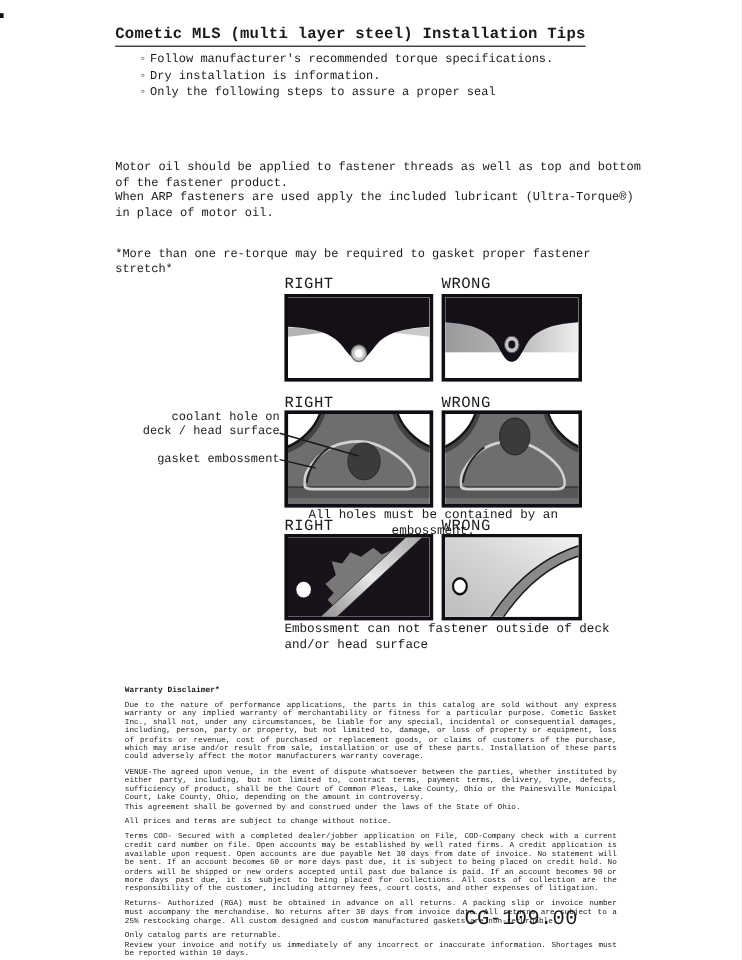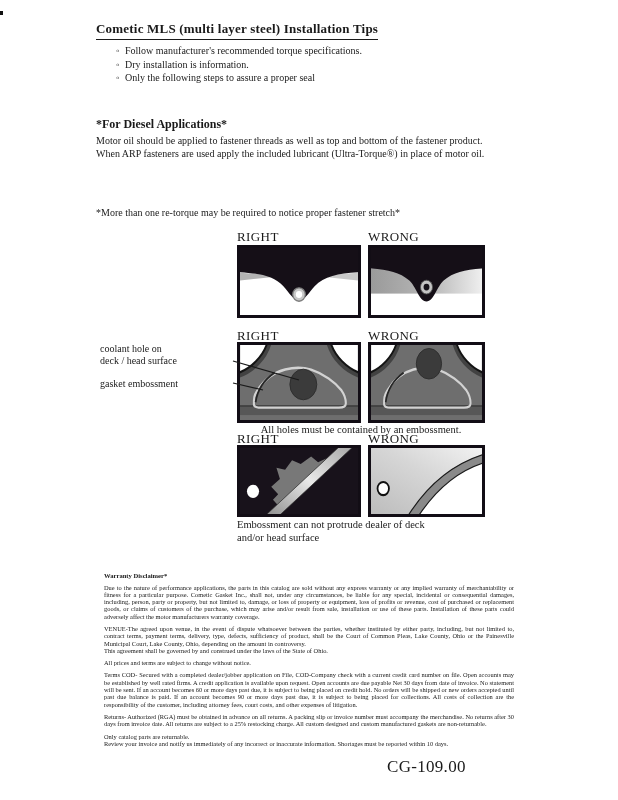--- a/index.html
+++ b/index.html
@@ -1,34 +1,34 @@
 <!DOCTYPE html>
 <html><head>
 <meta charset="utf-8">
 <style>
   html,body{margin:0;padding:0;background:#e8e8e8;}
   .page{
     position:relative;width:618px;height:800px;background:#ffffff;
-    font-family:Liberation Serif, serif;color:#1a1a1a;
+    font-family:Liberation Mono, monospace;color:#1a1a1a;
     overflow:hidden;margin:0 auto;
   }
   .abs{position:absolute;}
   .title{
     font-size:13px;font-weight:bold;letter-spacing:.2px;
     border-bottom:1.8px solid #1a1a1a;padding-bottom:2px;display:inline-block;
   }
   .bullet-line{font-size:10px;line-height:12px;white-space:nowrap;margin-left:28px;}
   .bullet-line .marker{display:inline-block;width:9px;}
   .heading2{font-size:12px;font-weight:bold;}
   .para{font-size:10px;line-height:12.5px;white-space:pre-line;}
   .dg-header{font-size:13px;letter-spacing:.4px;text-align:left;}
   .panel{border:3px solid #120d15;box-sizing:border-box;background:#fff;}
   .panel svg{display:block;width:100%;height:100%;}
   .caption{font-size:10.5px;line-height:12.5px;white-space:pre-line;}
-  .callout{font-size:10px;line-height:12px;white-space:pre-line;}
+  .callout{font-size:10px;line-height:12px;text-align:right;white-space:pre-line;}
   .legal{width:410px;text-align:justify;}
   .legal h4{font-size:6.6px;margin:0 0 4.5px 0;}
   .legal p{font-size:6.4px;line-height:7.3px;margin:0 0 5px 0;white-space:pre-line;}
   .footer-code{font-size:17px;letter-spacing:.3px;}
   .scan-mark{background:#111;}
 </style>
 </head>
 <body>
 
 <div class="page">
@@ -36,24 +36,23 @@
   <div class="abs scan-mark" style="left:0;top:11px;width:3px;height:4px;"></div>
 
   <div class="abs" style="left:96px;top:19px;">
     <span class="title">Cometic MLS (multi layer steel) Installation Tips</span>
   </div>
 
   <div class="abs bullet-line" style="left:88px;top:45px;"><span class="marker">◦</span><span>Follow manufacturer's recommended torque specifications.</span></div>
   <div class="abs bullet-line" style="left:88px;top:58.5px;"><span class="marker">◦</span><span>Dry installation is information.</span></div>
   <div class="abs bullet-line" style="left:88px;top:72px;"><span class="marker">◦</span><span>Only the following steps to assure a proper seal</span></div>
 
-  <div class="abs heading2" style="left:96px;top:117px;">*For Diesel Applications*</div>
   <div class="abs para" style="left:96px;top:135px;width:450px;">Motor oil should be applied to fastener threads as well as top and bottom of the fastener product.
 When ARP fasteners are used apply the included lubricant (Ultra-Torque®) in place of motor oil.</div>
-  <div class="abs para" style="left:96px;top:207px;width:450px;">*More than one re-torque may be required to notice proper fastener stretch*</div>
+  <div class="abs para" style="left:96px;top:207px;width:450px;">*More than one re-torque may be required to gasket proper fastener stretch*</div>
 
   <div class="abs dg-header" style="left:237px;top:229px;width:121px;">RIGHT</div>
   <div class="abs dg-header" style="left:368px;top:229px;width:117px;">WRONG</div>
 
   <div class="abs panel" style="left:237px;top:245px;width:124px;height:73px;">
     <svg viewBox="0 0 136 72" preserveAspectRatio="none">
       <rect x="0" y="0" width="136" height="72" fill="#ffffff"></rect>
       <path d="M0,26.5 L49,30 L0,35 Z" fill="#b3b3b3"></path>
       <path d="M136,26.5 L87,30 L136,35 Z" fill="#c9c9c9"></path>
       <path d="M0,0 H136 V26 C113,27.5 97,30 86,41 C79,48.5 74.5,56 68,56 C61.5,56 57,48.5 50,41 C39,30 23,27.5 0,26 Z" fill="#150f17"></path>
@@ -141,21 +140,21 @@
             <stop offset="0.55" stop-color="#d6d6d6"></stop>
             <stop offset="1" stop-color="#f2f2f2"></stop>
         </linearGradient>
       </defs>
       <rect x="0" y="0" width="136" height="70" fill="#ffffff"></rect>
       <path d="M-1,-1 L137,-1 L137,7 C101,17 71,37 46,71 L-1,71 Z" fill="url(#g3w)"></path>
       <path d="M46,71 C71,37 101,17 137,7 L137,16 C105,25 80,44 59,71 Z" fill="#8a8a8a" stroke="#1a1a1a" stroke-width="1.4"></path>
       <circle cx="15" cy="43" r="7" fill="#ffffff" stroke="#111111" stroke-width="2.2"></circle>
     </svg>
   </div>
-  <div class="abs caption" style="left:237px;top:519px;width:280px;">Embossment can not protrude dealer of deck
+  <div class="abs caption" style="left:237px;top:519px;width:280px;">Embossment can not fastener outside of deck
 and/or head surface</div>
 
   <svg class="abs" style="left:0;top:0;width:618px;height:800px;pointer-events:none;">
     <line x1="233" y1="361" x2="299" y2="380" stroke="#1a1a1a" stroke-width="1.2"></line>
     <line x1="233" y1="383" x2="263" y2="390" stroke="#1a1a1a" stroke-width="1.2"></line>
   </svg>
 
   <div class="abs legal" style="left:104px;top:572px;">
     <h4>Warranty Disclaimer*</h4>
     <p>Due to the nature of performance applications, the parts in this catalog are sold without any express warranty or any implied warranty of merchantability or fitness for a particular purpose.  Cometic Gasket Inc., shall not, under any circumstances, be liable for any special, incidental or consequential damages, including, person, party or property, but not limited to, damage, or loss of property or equipment, loss of profits or revenue, cost of purchased or replacement goods, or claims of customers of the purchase, which may arise and/or result from sale, installation or use of these parts.  Installation of these parts could adversely affect the motor manufacturers warranty coverage.</p>

